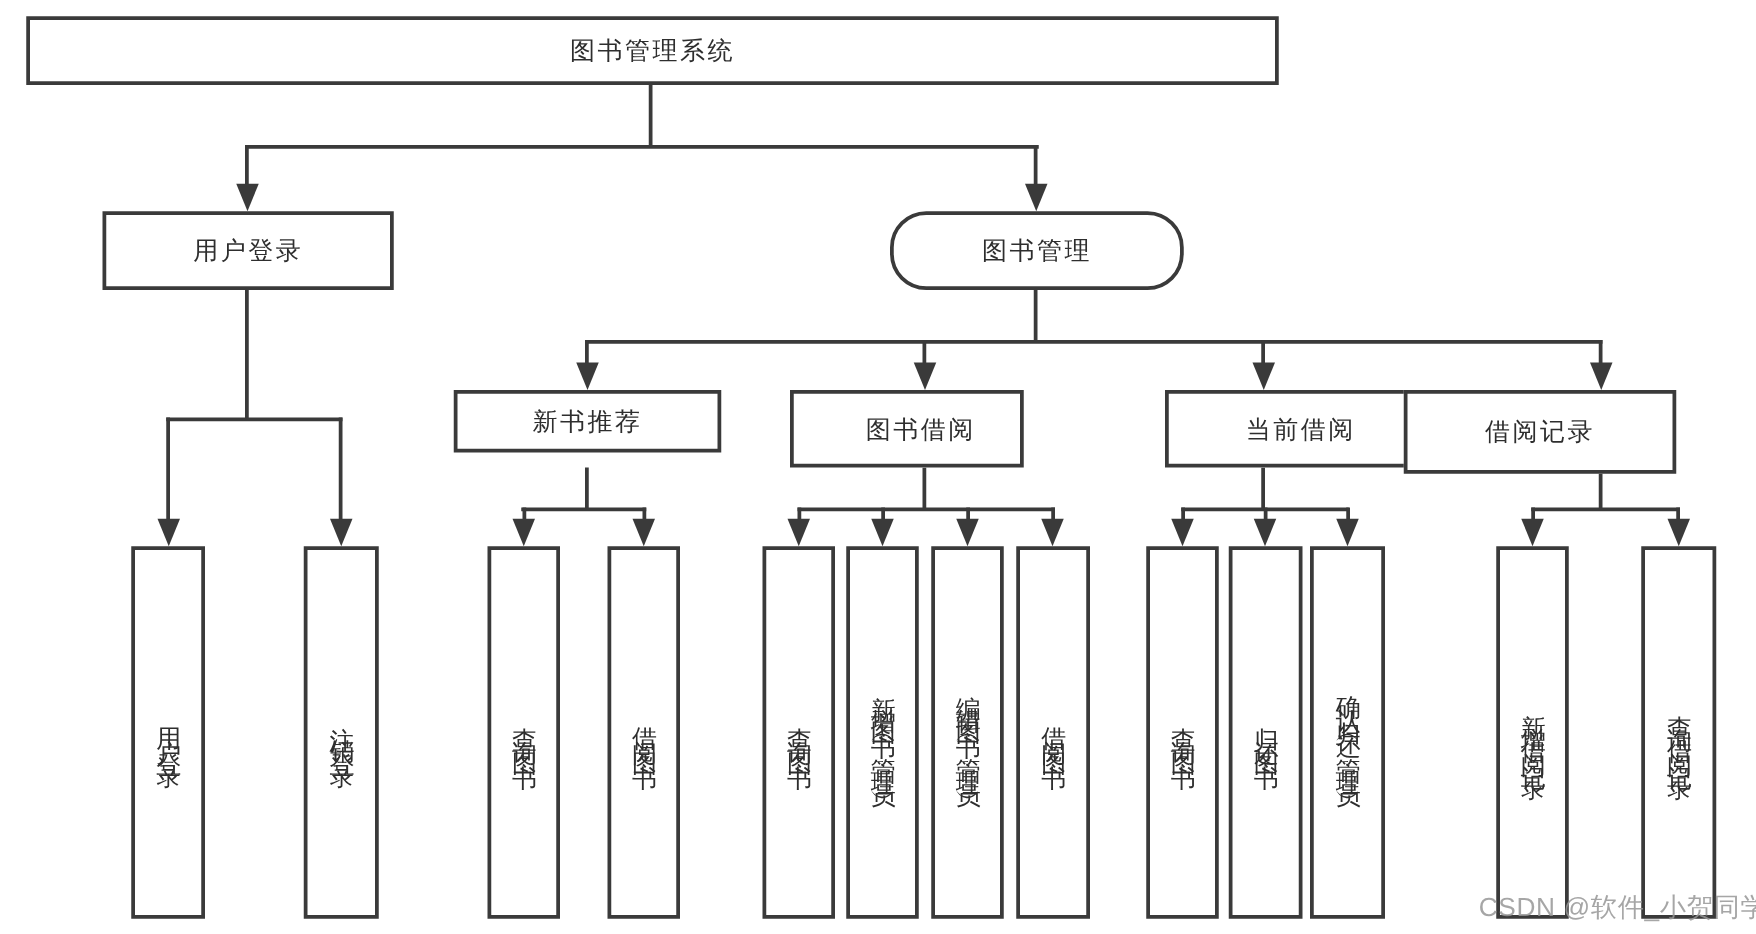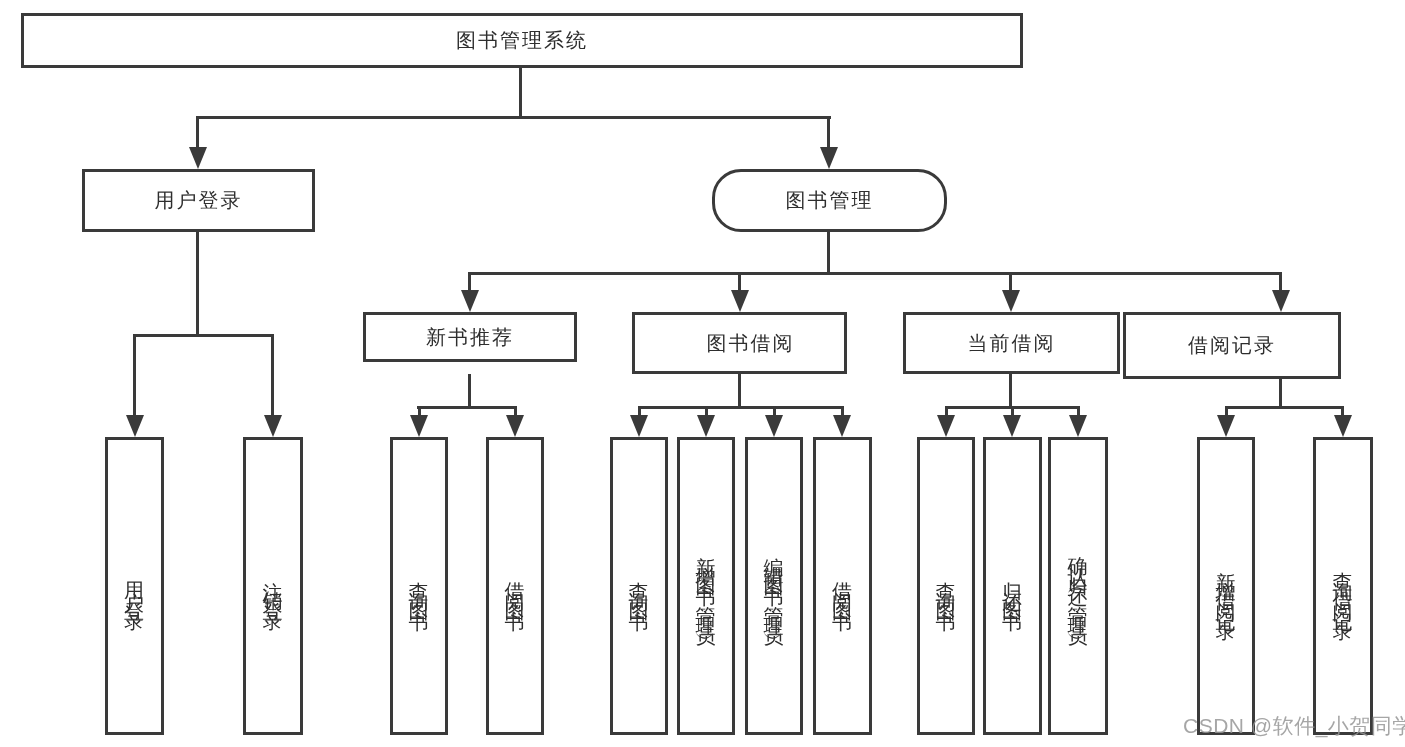--- a/index.html
+++ b/index.html
@@ -73,23 +73,23 @@
 <div class="canvas">
 
   <div class="box" style="left:21px; top:13px; width:1002px; height:55px;">图书管理系统</div>
 
   <div class="box" style="left:82px; top:169px; width:233px; height:63px;">用户登录</div>
 
   <div class="box" style="left:712px; top:169px; width:235px; height:63px;border-radius:29px;">图书管理</div>
 
   <div class="box" style="left:363px; top:312px; width:214px; height:50px;">新书推荐</div>
 
-  <div class="box" style="left:632px; top:312px; width:215px; height:62px;padding-left:22px;">图书借阅</div>
+  <div class="box" style="left:632px; top:312px; width:187px; height:62px;padding-left:22px;">图书借阅</div>
 
-  <div class="box" style="left:903px; top:312px; width:217px; height:62px;">当前借阅</div>
+  <div class="box" style="left:932px; top:312px; width:217px; height:62px;">当前借阅</div>
 
   <div class="box" style="left:1123px; top:312px; width:218px; height:67px;">借阅记录</div>
 
   <div class="leaf" style="left:105px; width:59px;">
     <span>用户登录</span>
   </div>
   <div class="leaf" style="left:243px; width:60px;">
     <span>注销登录</span>
   </div>
 

